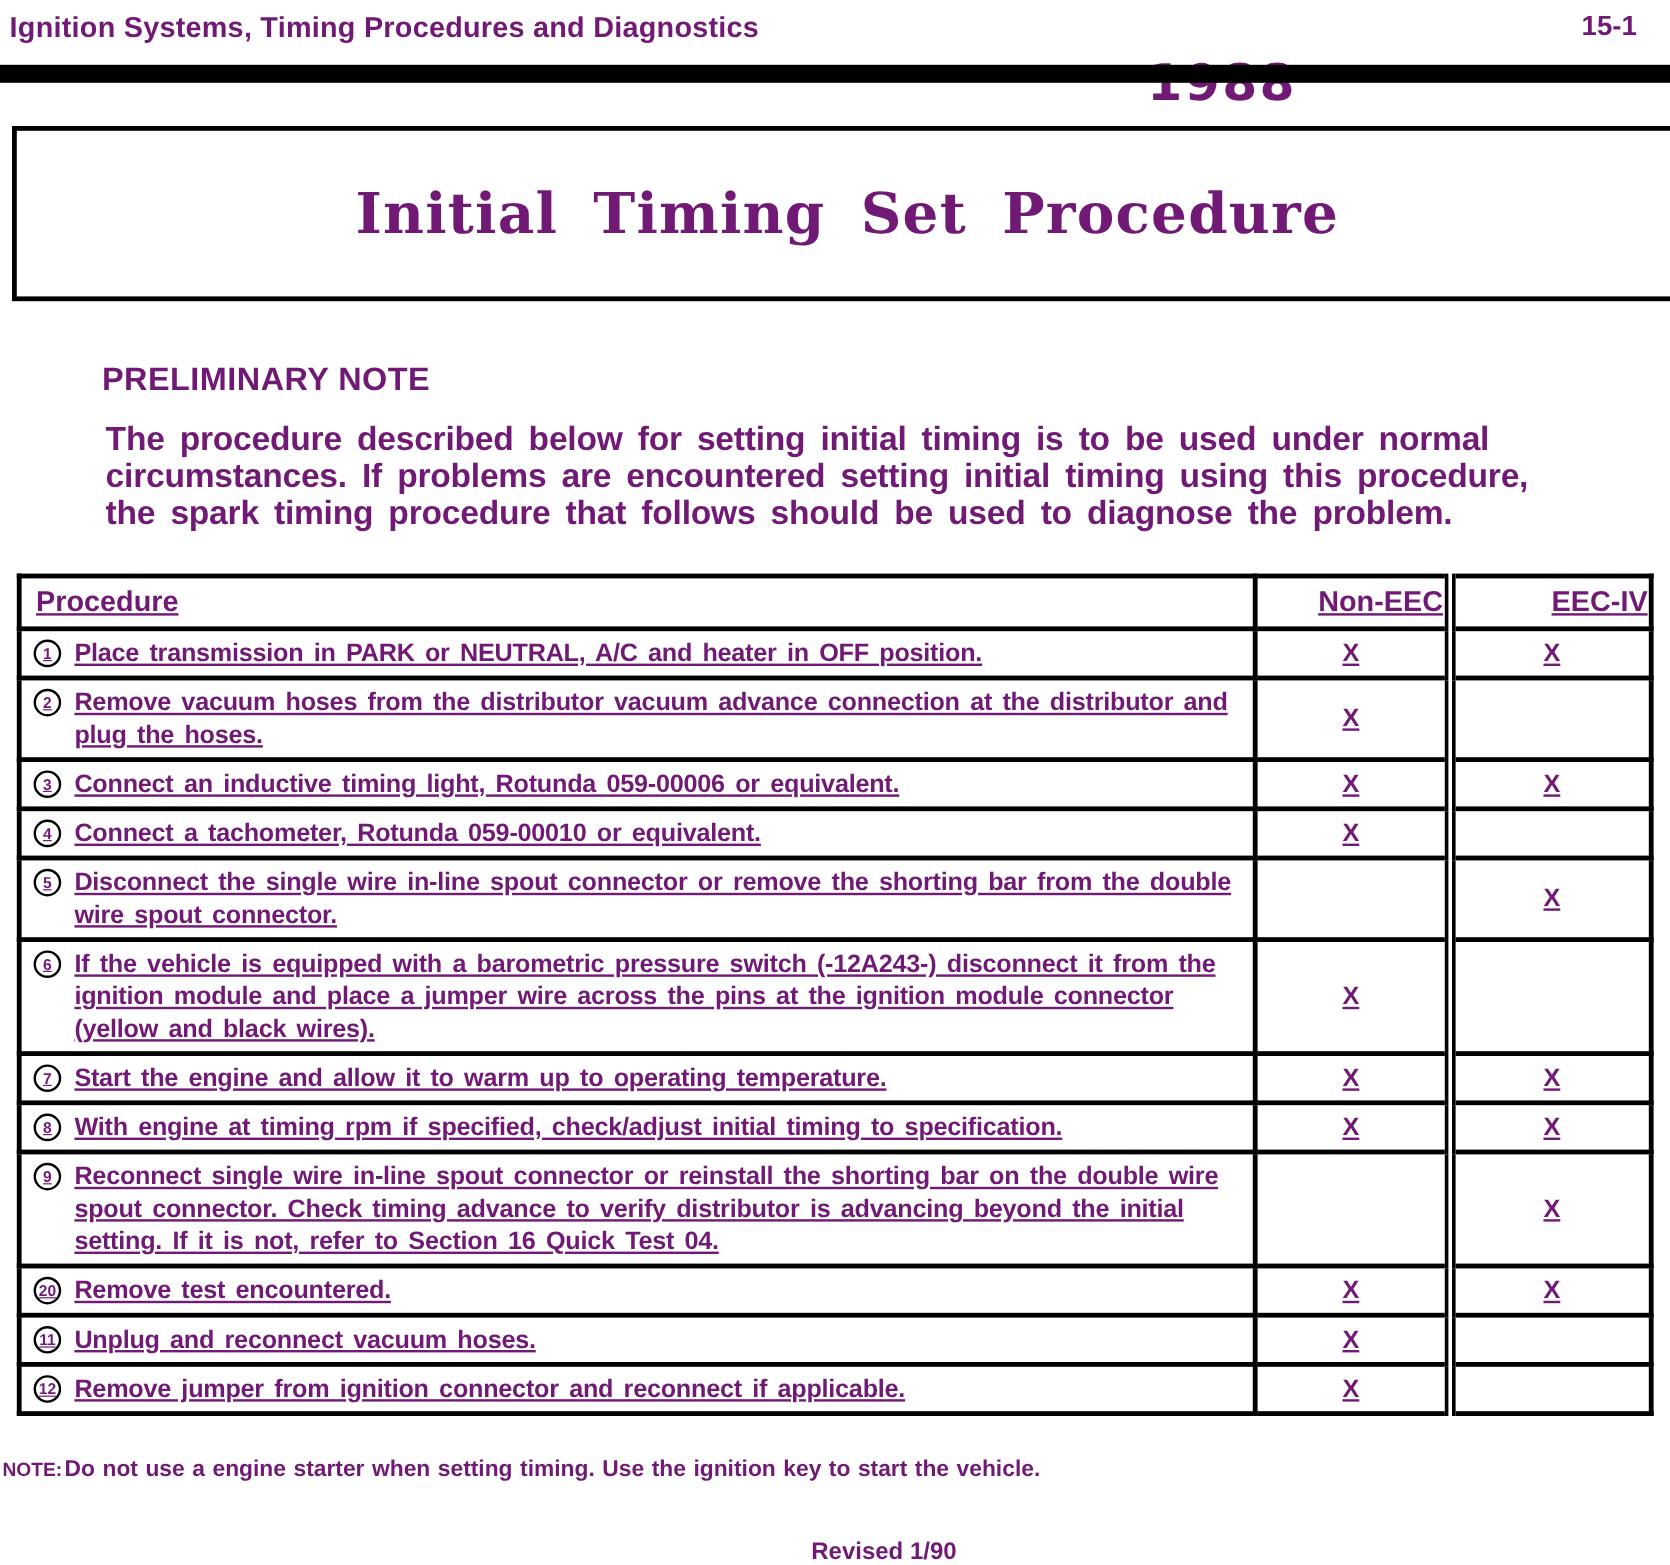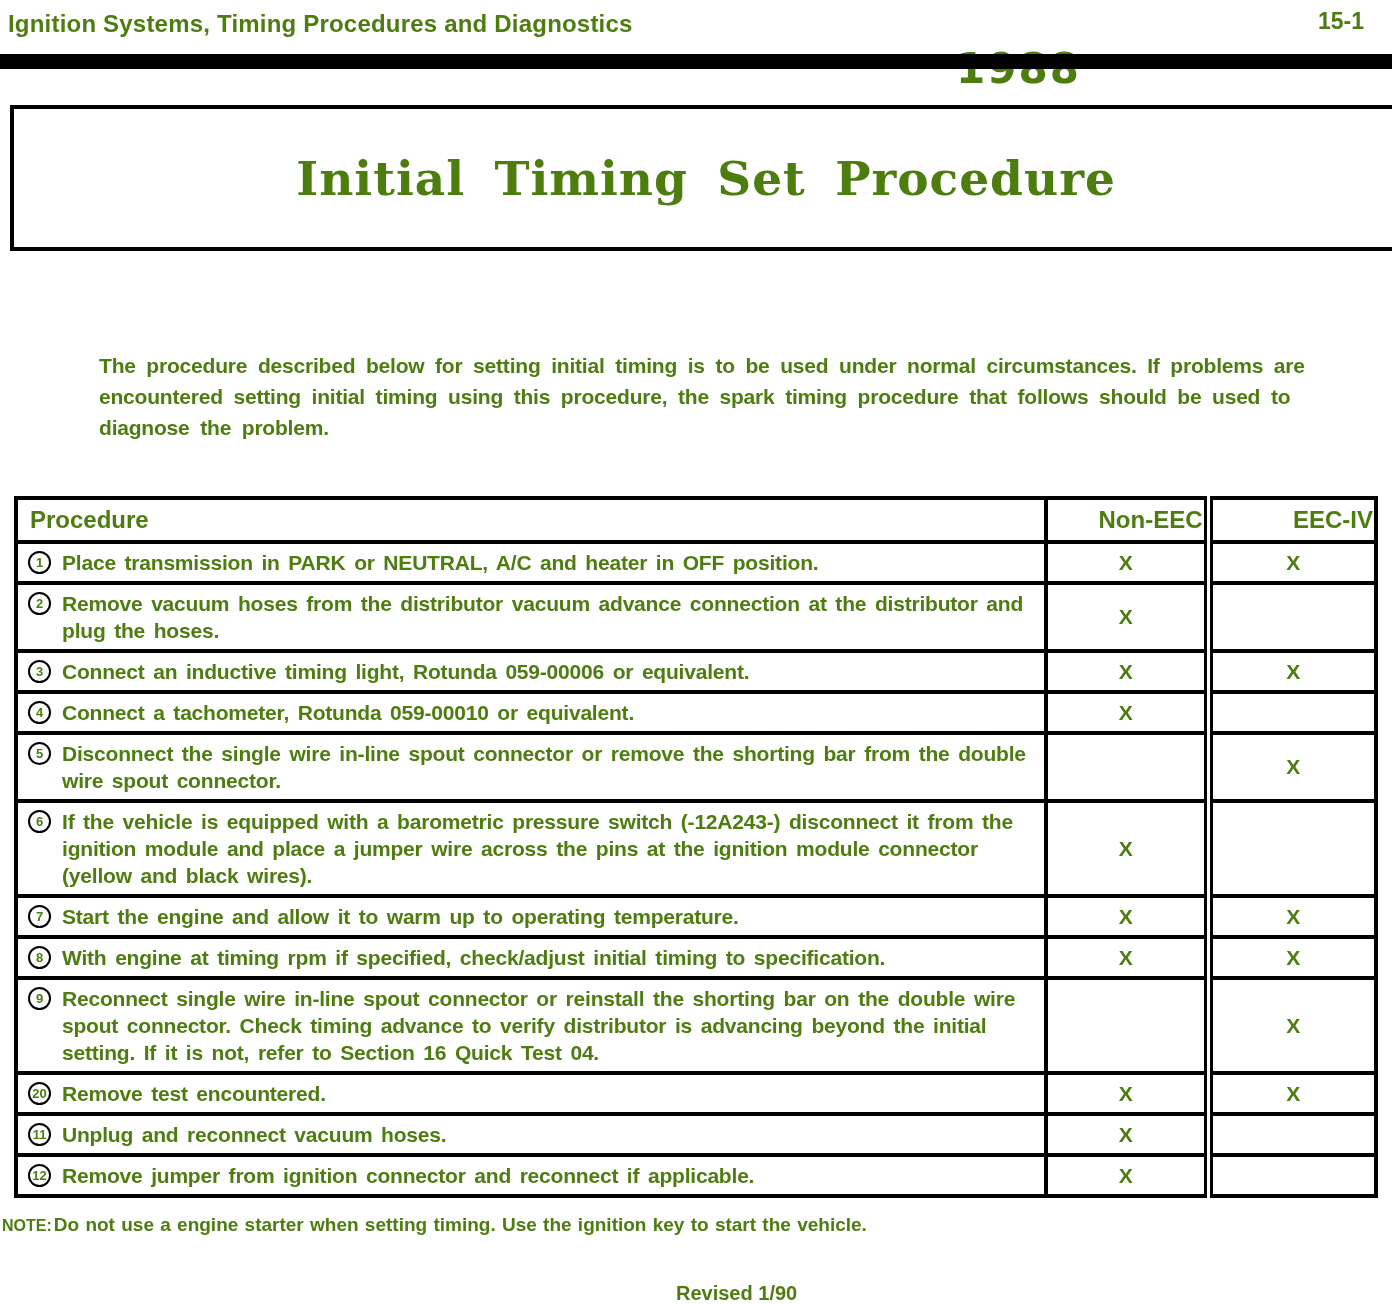--- a/index.html
+++ b/index.html
@@ -2,21 +2,21 @@
 <html><head>
 <meta charset="utf-8">
 <style>
   * { box-sizing: border-box; }
   html, body { margin: 0; padding: 0; background: #ffffff; }
   .page {
     position: relative;
     width: 1392px;
     height: 1304px;
     background: #ffffff;
-    color: #4d7c0f;
+    color: #701a75;
     font-family: "Liberation Sans", sans-serif;
     overflow: hidden;
   }
 
   
   .hdr-left {
     position: absolute; left: 8px; top: 10px;
     font-size: 24px; font-weight: 700; letter-spacing: 0.2px;
   }
   .hdr-year {
@@ -48,31 +48,31 @@
     letter-spacing: 1px; word-spacing: 12px;
     white-space: nowrap;
   }
 
   
   .prelim-h {
     position: absolute; left: 85px; top: 301px;
     margin: 0; font-size: 27px; font-weight: 700; letter-spacing: 0.4px;
   }
   .prelim-p {
-    position: absolute; left: 99px; top: 350px;
+    position: absolute; left: 88px; top: 350px;
     width: 1230px; margin: 0;
-    font-size: 21px; font-weight: 700; line-height: 31px;
+    font-size: 28px; font-weight: 700; line-height: 31px;
     word-spacing: 5px; letter-spacing: -0.2px;
   }
 
   
   .proc-table {
-    position: absolute; left: 14px; top: 496px;
+    position: absolute; left: 14px; top: 478px;
     width: 1360px;
-    border-collapse: collapse; table-layout: fixed;
+    border-collapse: collapse; table-layout: fixed; text-decoration: underline;
   }
   .proc-table th, .proc-table td { border: 4px solid #000000; }
   .col-proc { width: 1030px; }
   .col-non  { width: 162px; }
   .col-eec  { width: 168px; }
   .th-proc {
     text-align: left; padding: 6px 8px 6px 12px;
     font-size: 24px; font-weight: 700; height: 42px;
   }
   .th-x { text-align: right; font-size: 24px; font-weight: 700; }
@@ -114,20 +114,21 @@
 
   <div class="hdr-left">Ignition Systems, Timing Procedures and Diagnostics</div>
   <div class="hdr-year">1988</div>
   <div class="hdr-page">15-1</div>
   <div class="hdr-rule"></div>
 
   <div class="title-box">
     <h1 class="page-title">Initial Timing Set Procedure</h1>
   </div>
 
+  <h2 class="prelim-h">PRELIMINARY NOTE</h2>
   <p class="prelim-p">The procedure described below for setting initial timing is to be used under normal circumstances. If problems are encountered setting initial timing using this procedure, the spark timing procedure that follows should be used to diagnose the problem.</p>
 
   <table class="proc-table">
     <colgroup>
       <col class="col-proc">
         <col class="col-non">
         <col class="col-eec">
     </colgroup>
     <thead>
       <tr>

